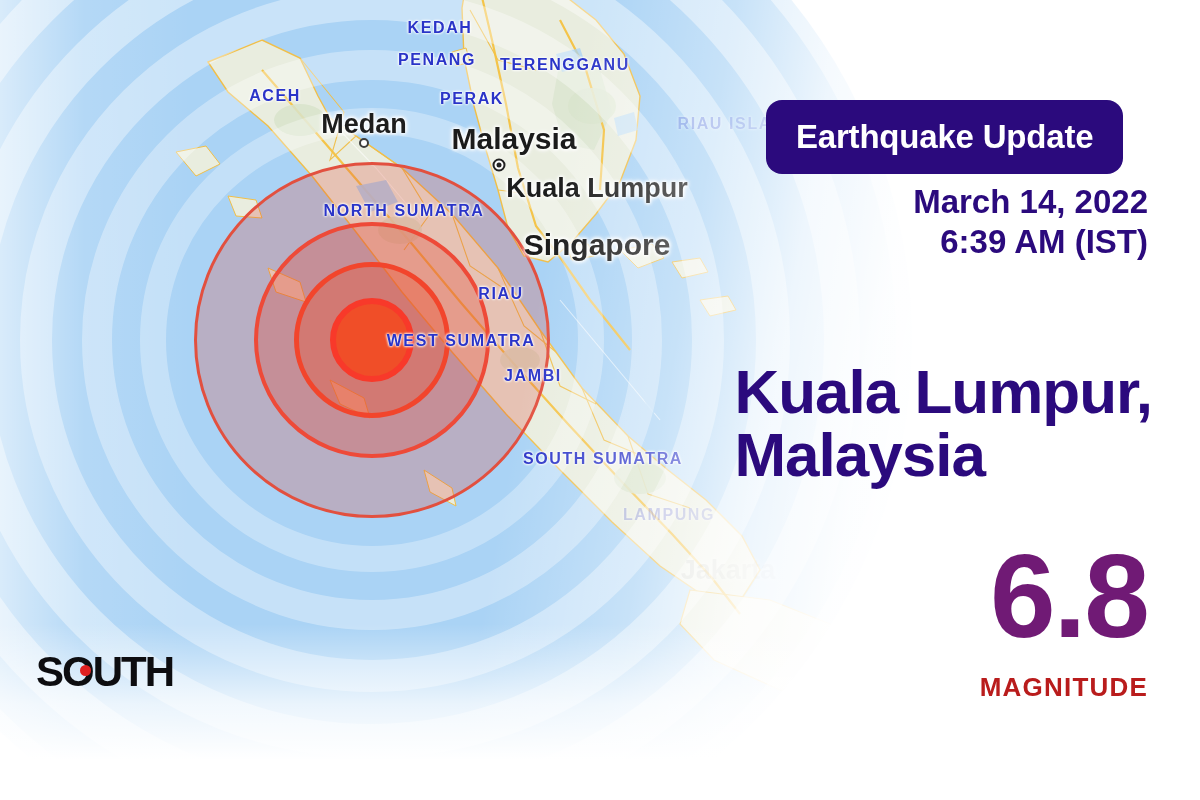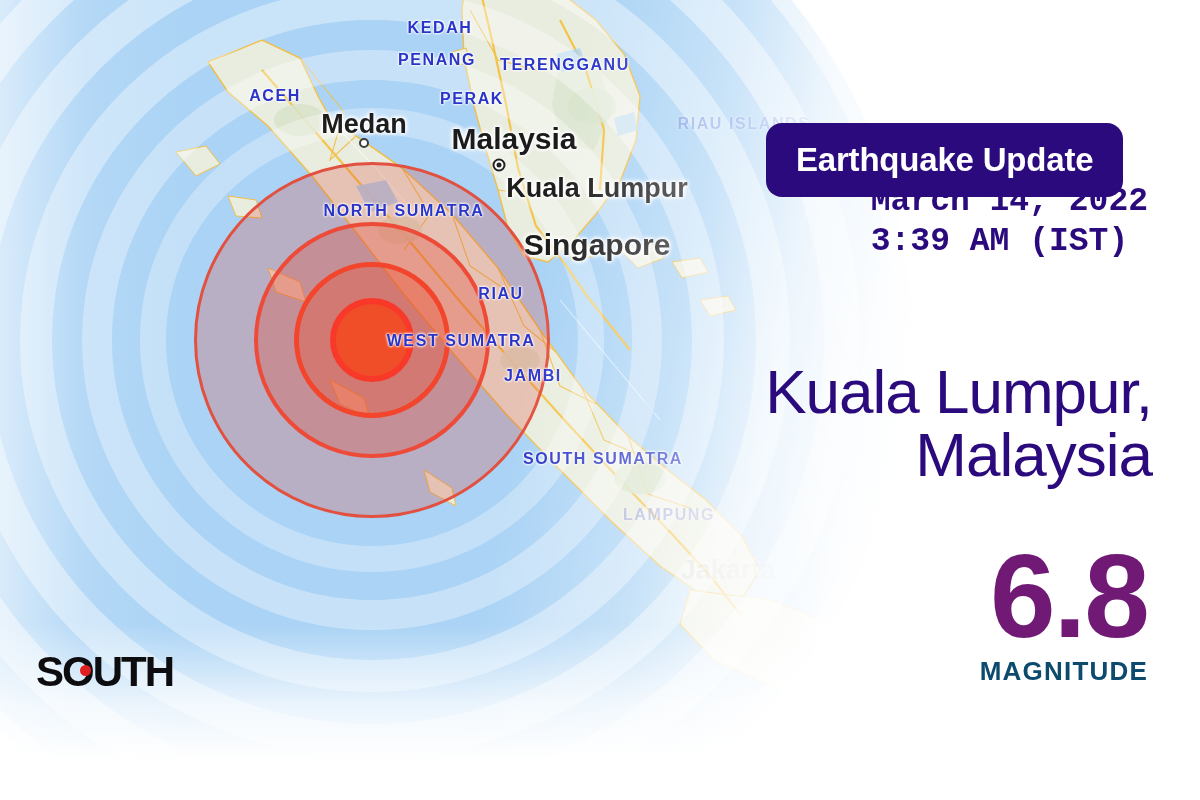--- a/index.html
+++ b/index.html
@@ -58,35 +58,35 @@
                  background:#ffffff; border:2px solid #222;
                  display:flex; align-items:center; justify-content:center; }
   .marker-capital::after { content:""; width:5px; height:5px; border-radius:50%; background:#222; }
 
   
   .quake { position:absolute; border-radius:50%; transform:translate(-50%,-50%); }
 
   
   #badge { position:absolute; left:766px; top:100px; height:74px;
            display:flex; align-items:center; padding:0 30px;
-           background:#2b0a7d; border-radius:16px;margin-top:23px; }
+           background:#2b0a7d; border-radius:16px; }
   #badge span { color:#ffffff; font-size:33px; font-weight:700; letter-spacing:-0.2px; }
 
-  #date-block { position:absolute; right:52px; top:182px; text-align:left;font-family:Liberation Mono, monospace; }
+  #date-block { position:absolute; right:52px; top:182px; text-align:right; }
   #date-block div { color:#2b0a7d; font-size:33px; font-weight:700; line-height:1.22; }
 
-  #place { position:absolute; right:48px; top:360px; text-align:right;
-           color:#2b0a7d; font-size:62px; font-weight:400; line-height:1.02;
+  #place { position:absolute; right:48px; top:360px; text-align:left;
+           color:#2b0a7d; font-size:62px; font-weight:700; line-height:1.02;
            letter-spacing:-1px; }
 
   #mag-block { position:absolute; right:52px; top:540px; text-align:right; }
   #mag-value { color:#701a75; font-size:118px; font-weight:700; line-height:0.95;
                letter-spacing:-2px; }
-  #mag-label { color:#0c4a6e; font-size:26px; font-weight:600; letter-spacing:1.2px;
-               margin-top:4px; }
+  #mag-label { color:#b91c1c; font-size:26px; font-weight:600; letter-spacing:1.2px;
+               margin-top:20px; }
 
   
   #logo { position:absolute; left:36px; top:648px; display:flex; align-items:center; }
   #logo-text { font-size:42px; font-weight:800; color:#0d0d10; letter-spacing:-2px;
                font-family:"Liberation Sans", sans-serif; }
   #logo-dot { position:absolute; left:44px; top:17px; width:11px; height:11px;
               border-radius:50%; background:#e02020; }
 </style>
 </head>
 <body>
@@ -219,21 +219,21 @@
     <div id="fade-right"></div>
     <div id="fade-bottom"></div>
   </div>
 
   <div id="badge">
     <span>Earthquake Update</span>
   </div>
 
   <div id="date-block">
     <div>March 14, 2022</div>
-    <div>3:39 AM (IST)</div>
+    <div>6:39 AM (IST)</div>
   </div>
 
   <div id="place">
     <div>Kuala Lumpur,</div>
     <div>Malaysia</div>
   </div>
 
   <div id="mag-block">
     <div id="mag-value">6.8</div>
     <div id="mag-label">MAGNITUDE</div>

